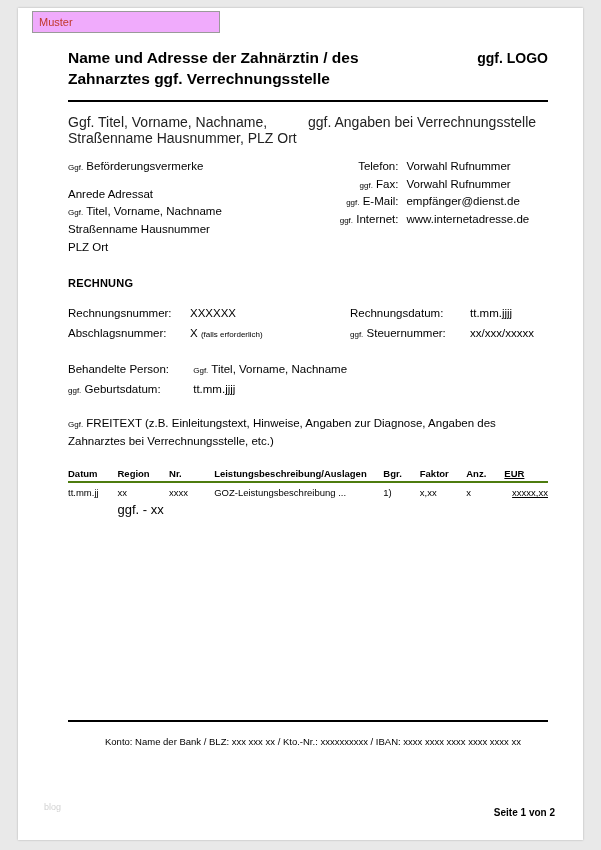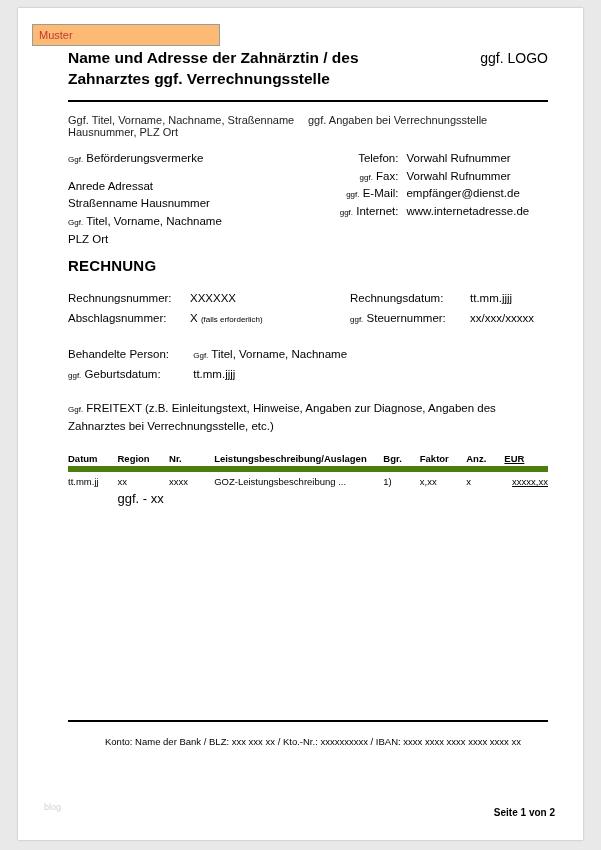--- a/index.html
+++ b/index.html
@@ -19,25 +19,25 @@
     top: 8px;
     width: 565px;
     height: 832px;
     background: #ffffff;
     box-shadow: 0 0 2px rgba(0,0,0,0.25);
     box-sizing: border-box;
   }
   .muster-box {
     position: absolute;
     left: 14px;
-    top: 16px;
+    top: 3px;
     width: 188px;
     height: 22px;
     border: 1px solid #9a9a9a;
-    background: #fdba74;
+    background: #f0abfc;
     box-sizing: border-box;
   }
   .muster-text {
     position: absolute;
     left: 6px;
     top: 4px;
     font-size: 11px;
     color: #c0392b;
   }
   .content {
@@ -53,34 +53,34 @@
   }
   .header-title {
     font-size: 15.5px;
     font-weight: bold;
     line-height: 1.35;
     color: #000000;
     width: 330px;
   }
   .header-logo {
     font-size: 14px;
-    font-weight: normal;
+    font-weight: bold;
     padding-top: 2px;
     white-space: nowrap;
     text-align: right;
   }
   .rule {
     border: none;
     border-top: 2px solid #000;
     margin: 10px 0 0 0;
   }
   .small-note-row {
     display: flex;
     margin-top: 12px;
-    font-size: 11px;
+    font-size: 14px;
     color: #222;
   }
   .small-note-left {
     width: 240px;
   }
   .small-note-right {
     width: 240px;
   }
   .tiny {
     font-size: 8px;
@@ -110,22 +110,22 @@
   .contact-label {
     width: 68px;
     text-align: right;
     padding-right: 8px;
     white-space: nowrap;
   }
   .contact-value {
     white-space: nowrap;
   }
   .rechnung-title {
-    margin-top: 8px;
-    font-size: 15px;
+    margin-top: 20px;
+    font-size: 11px;
     font-weight: bold;
     letter-spacing: 0.2px;
   }
   .inv-block {
     margin-top: 14px;
     font-size: 11.5px;
     line-height: 1.75;
   }
   .inv-row {
     display: flex;
@@ -162,21 +162,21 @@
   }
   table.items {
     margin-top: 18px;
     width: 480px;
     border-collapse: collapse;
     font-size: 9.5px;
   }
   table.items th {
     text-align: left;
     font-weight: bold;
-    border-bottom: 6px solid #4d7c0f;
+    border-bottom: 2px solid #4d7c0f;
     padding: 0 15px 2px 0;
     white-space: nowrap;
   }
   table.items td {
     padding: 4px 0 0 0;
     vertical-align: top;
     white-space: nowrap;
   }
   .c-datum { width: 52px; }
   .c-region { width: 52px; }
@@ -245,25 +245,25 @@
     </div>
 
     <div class="block-addr two-col">
       <div class="col-left">
         <div>
           <span class="tiny">Ggf.</span>
           <span>Beförderungsvermerke</span>
         </div>
         <div style="height:10px"></div>
         <div>Anrede Adressat</div>
-        <div>Straßenname Hausnummer</div>
         <div>
           <span class="tiny">Ggf.</span>
           <span>Titel, Vorname, Nachname</span>
         </div>
+        <div>Straßenname Hausnummer</div>
         <div>PLZ Ort</div>
       </div>
       <div class="col-right">
         <div class="contact-line">
           <div class="contact-label">
             <span class="tiny"></span>
             <span>Telefon:</span>
           </div>
           <div class="contact-value">Vorwahl Rufnummer</div>
         </div>

